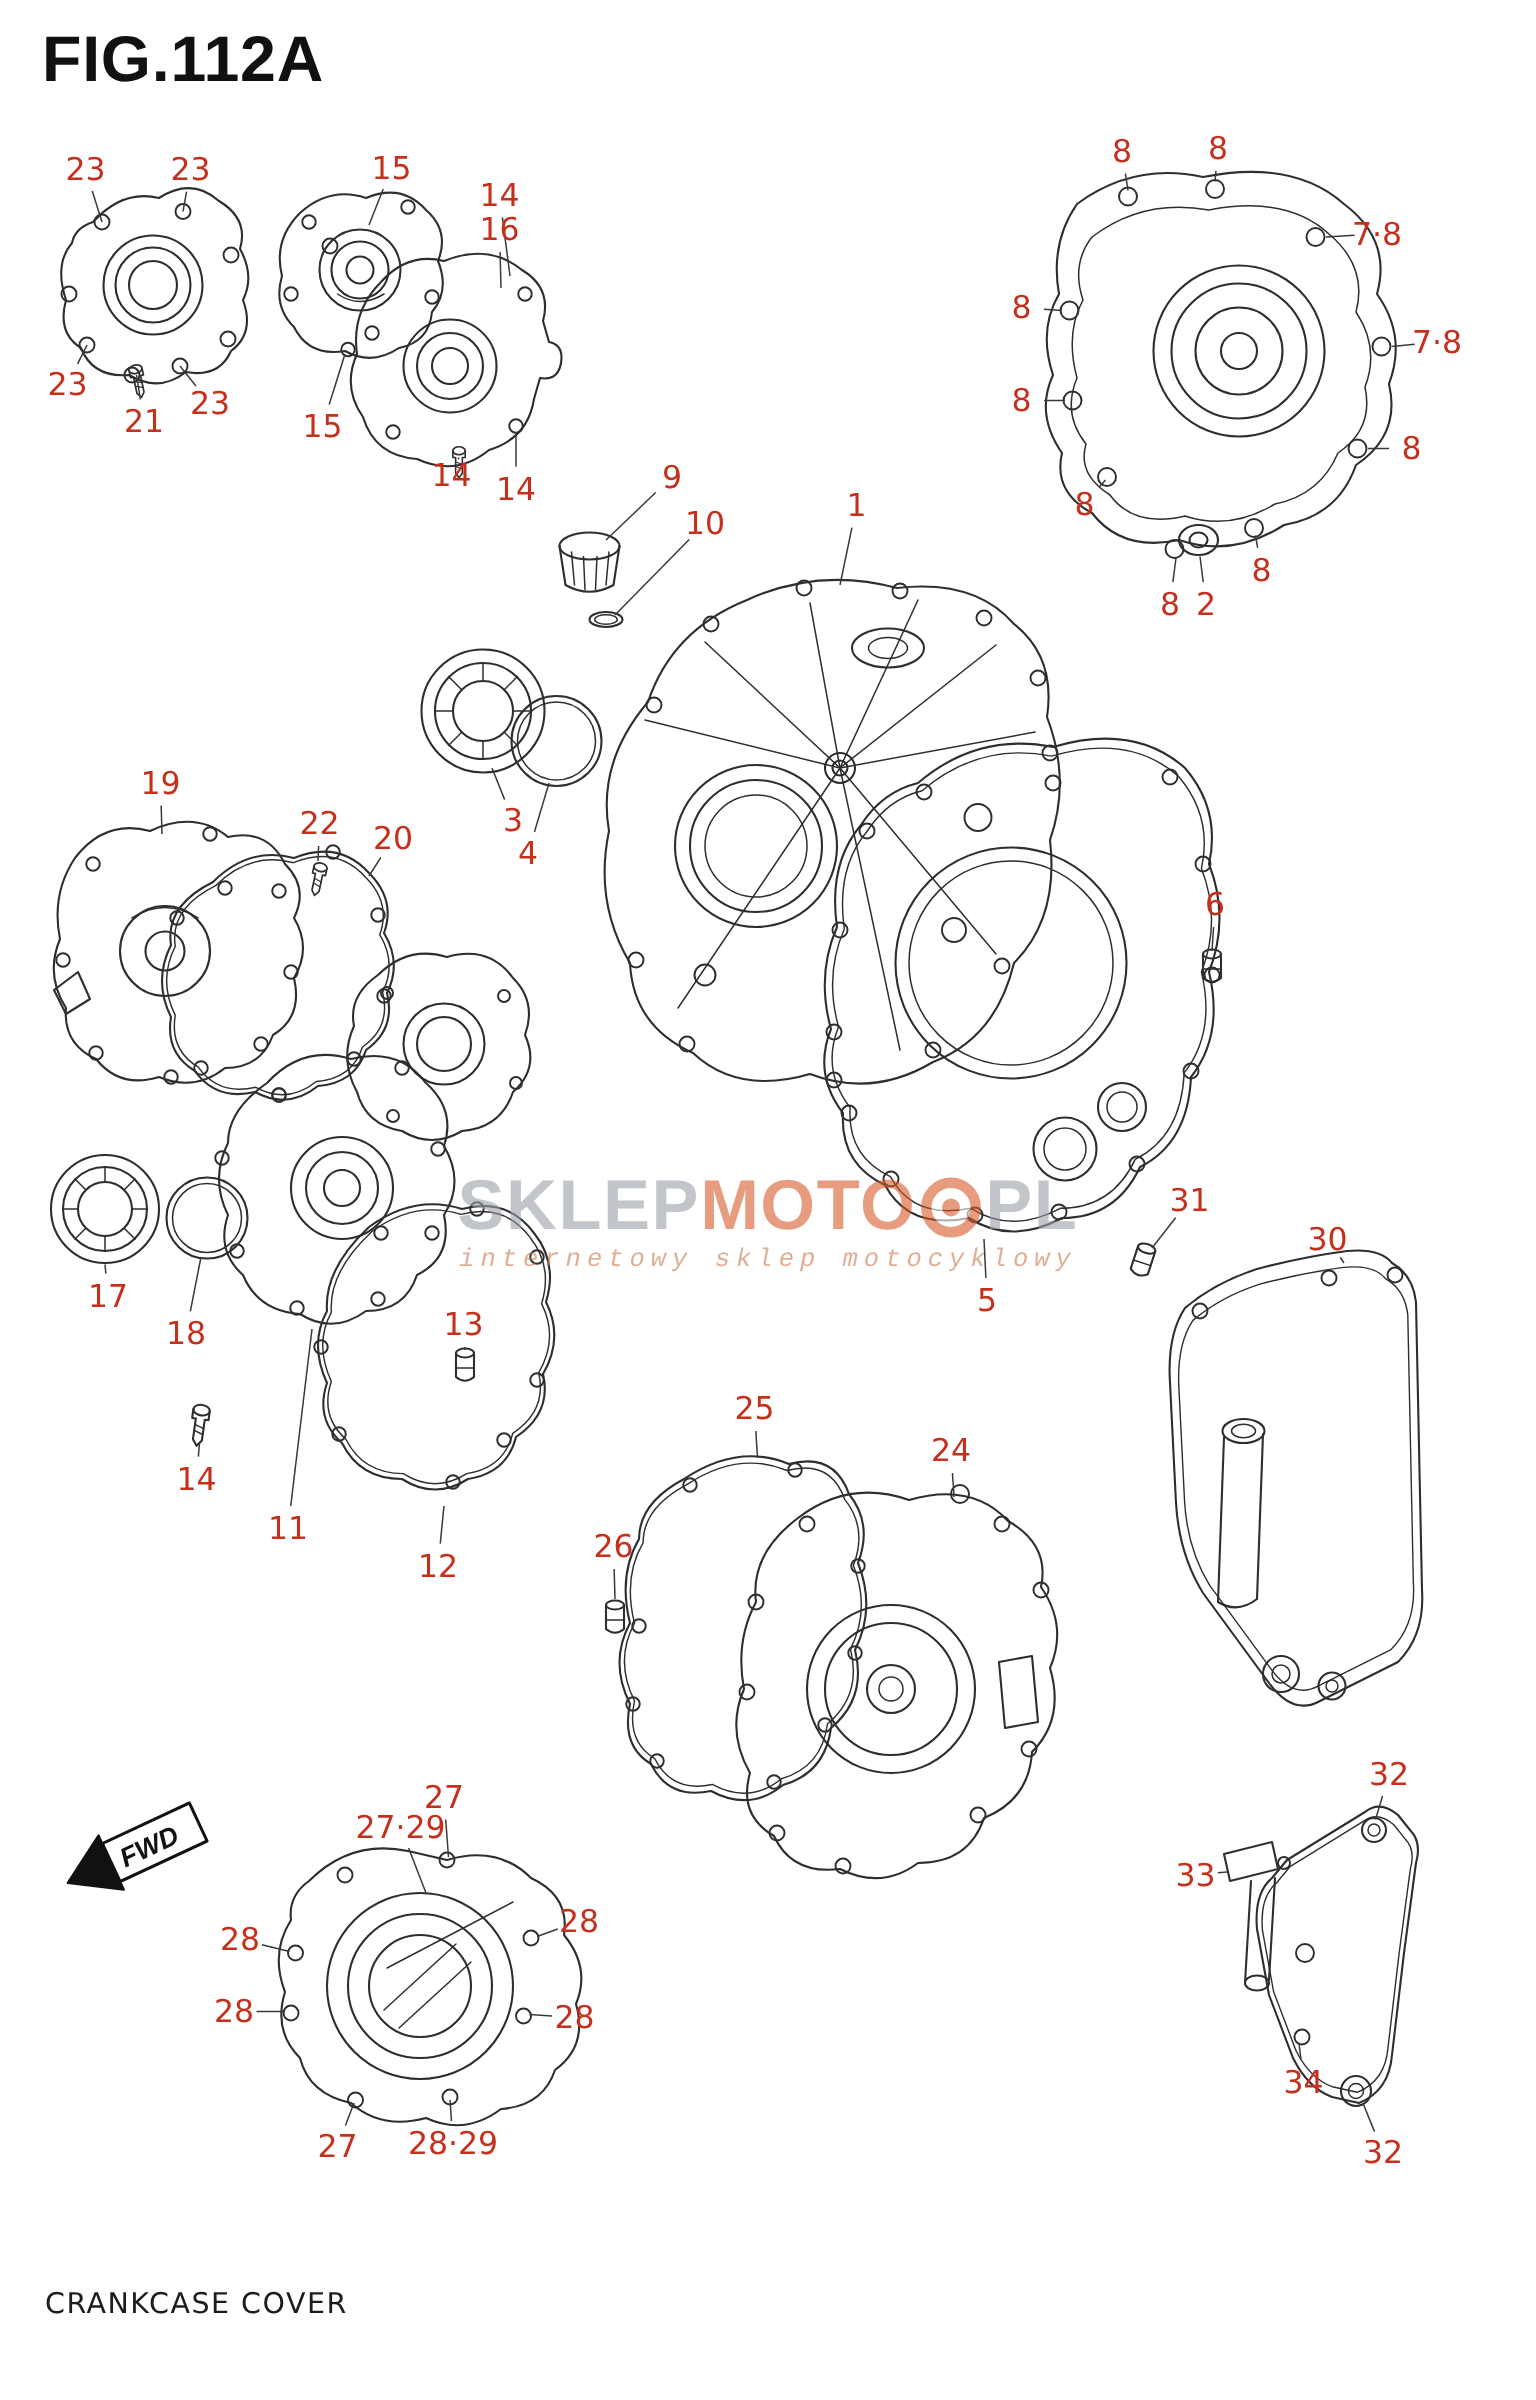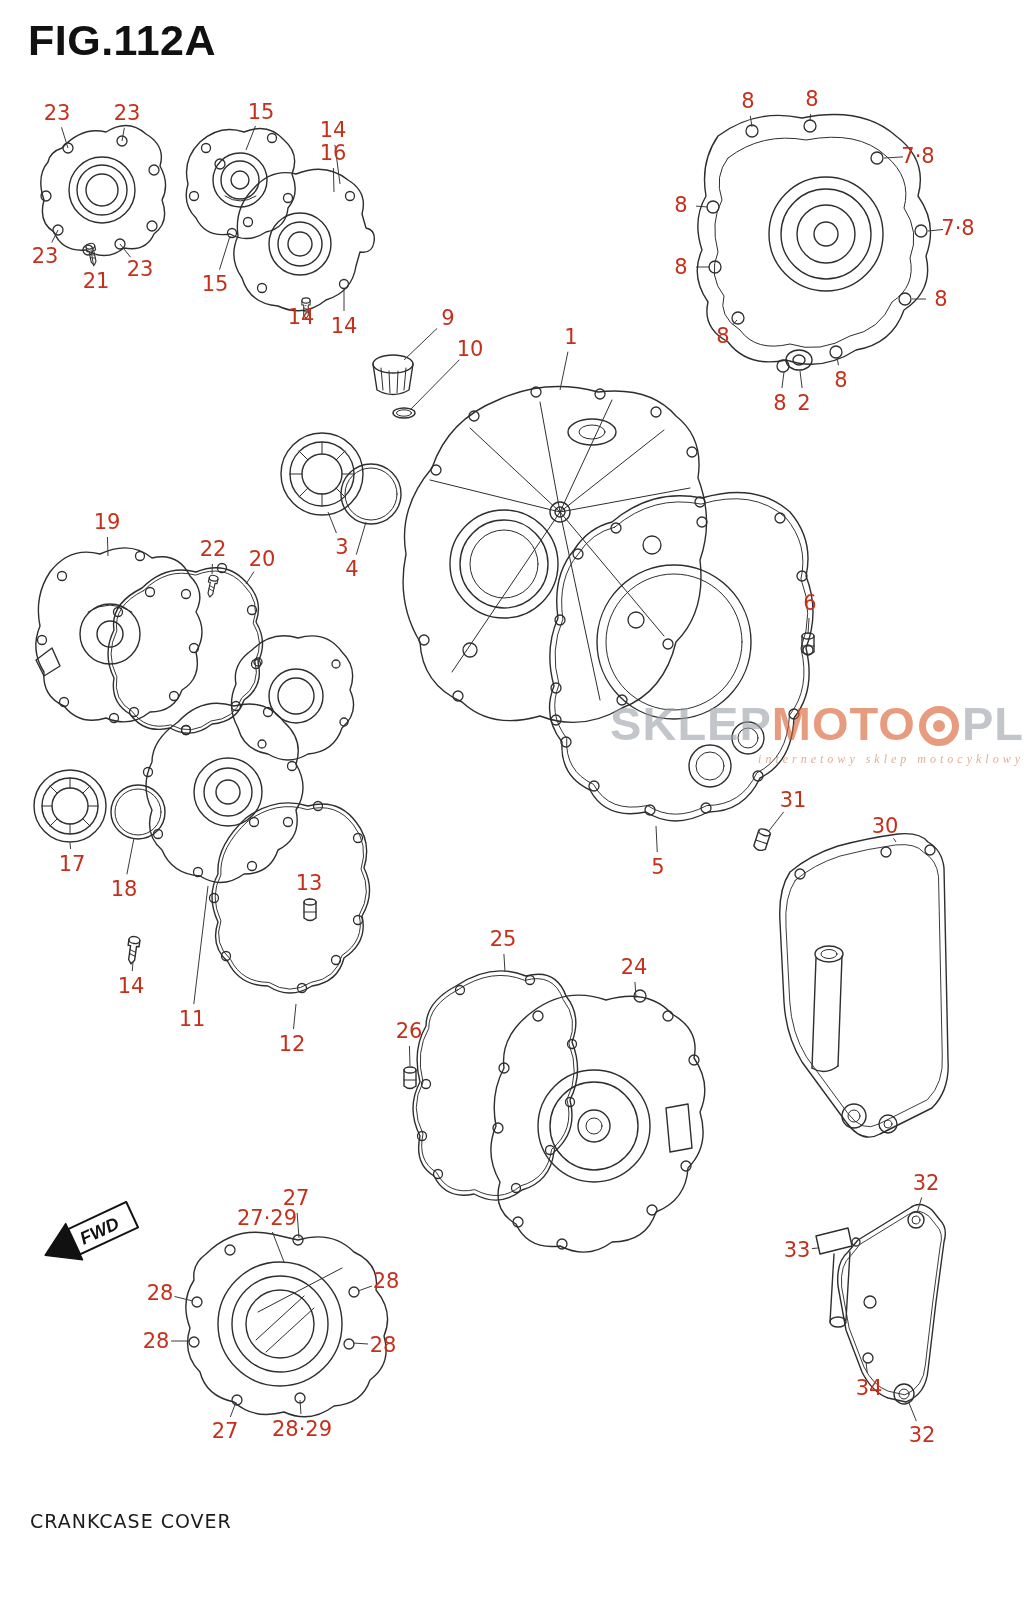--- a/index.html
+++ b/index.html
@@ -3,31 +3,31 @@
 <meta charset="utf-8">
 <style>
   html,body{margin:0;padding:0;background:#fff}
   .page{position:relative;width:1024px;height:1600px;background:#fff;overflow:hidden;
         font-family:"DejaVu Sans",sans-serif}
   .layer{position:absolute;left:0;top:0;width:1024px;height:1600px}
   #art{z-index:1}
   #callouts{z-index:3}
   .title{position:absolute;left:28px;top:16px;z-index:4;color:#111;
          font-family:"Liberation Sans",sans-serif;font-weight:800;font-size:43px;letter-spacing:.5px}
-  .watermark{position:absolute;left:0;right:0;top:696px;text-align:right;z-index:2;opacity:.6;pointer-events:none}
+  .watermark{position:absolute;left:0;right:0;top:775px;text-align:center;z-index:2;opacity:.6;pointer-events:none}
   .wm-line{font-family:"Liberation Sans",sans-serif;font-weight:700;font-size:47px;letter-spacing:1px;color:#9aa1a8}
   .wm-moto{color:#d85b2c}
   .wm-logo{display:inline-block;width:40px;height:40px;border-radius:50%;border:7px solid #d85b2c;
            box-sizing:border-box;vertical-align:-6px;margin:0 3px;background:#fff;position:relative}
   .wm-logo::after{content:"";position:absolute;left:7px;top:7px;width:12px;height:12px;border-radius:50%;background:#d85b2c}
-  .wm-tagline{display:block;font-size:12px;letter-spacing:4px;color:#c97a50;font-style:italic;margin-top:1px;
-              font-family:Liberation Serif, serif}
+  .wm-tagline{display:block;font-size:17px;letter-spacing:4px;color:#c97a50;font-style:italic;margin-top:1px;
+              font-family:Liberation Mono, monospace}
   .footer{position:absolute;left:30px;top:1510px;z-index:4;color:#1c1c1c;font-size:20px}
   .footer .row1 span{margin-right:28px}
-  .footer .row2{font-size:19px;letter-spacing:1px}
+  .footer .row2{margin-top:15px;font-size:19px;letter-spacing:1px}
   
   #art path,#art circle,#art ellipse,#art line,#art polygon,#art rect,#art use{
       fill:none;stroke:#2e2e2e;stroke-width:1.4;stroke-linejoin:round;stroke-linecap:round}
   #art .thin{stroke-width:1}
   #art .hole{stroke-width:1.3}
   #art .fwd-body{fill:#fff;stroke:#111;stroke-width:2}
   #art .fwd-head{fill:#111;stroke:#111}
   #art text.fwd{fill:#111;stroke:none;font-family:"Liberation Sans",sans-serif;
       font-style:italic;font-weight:700;font-size:18px}
   #callouts text.callout{font-family:"DejaVu Sans",sans-serif;font-size:21px;text-anchor:middle}

